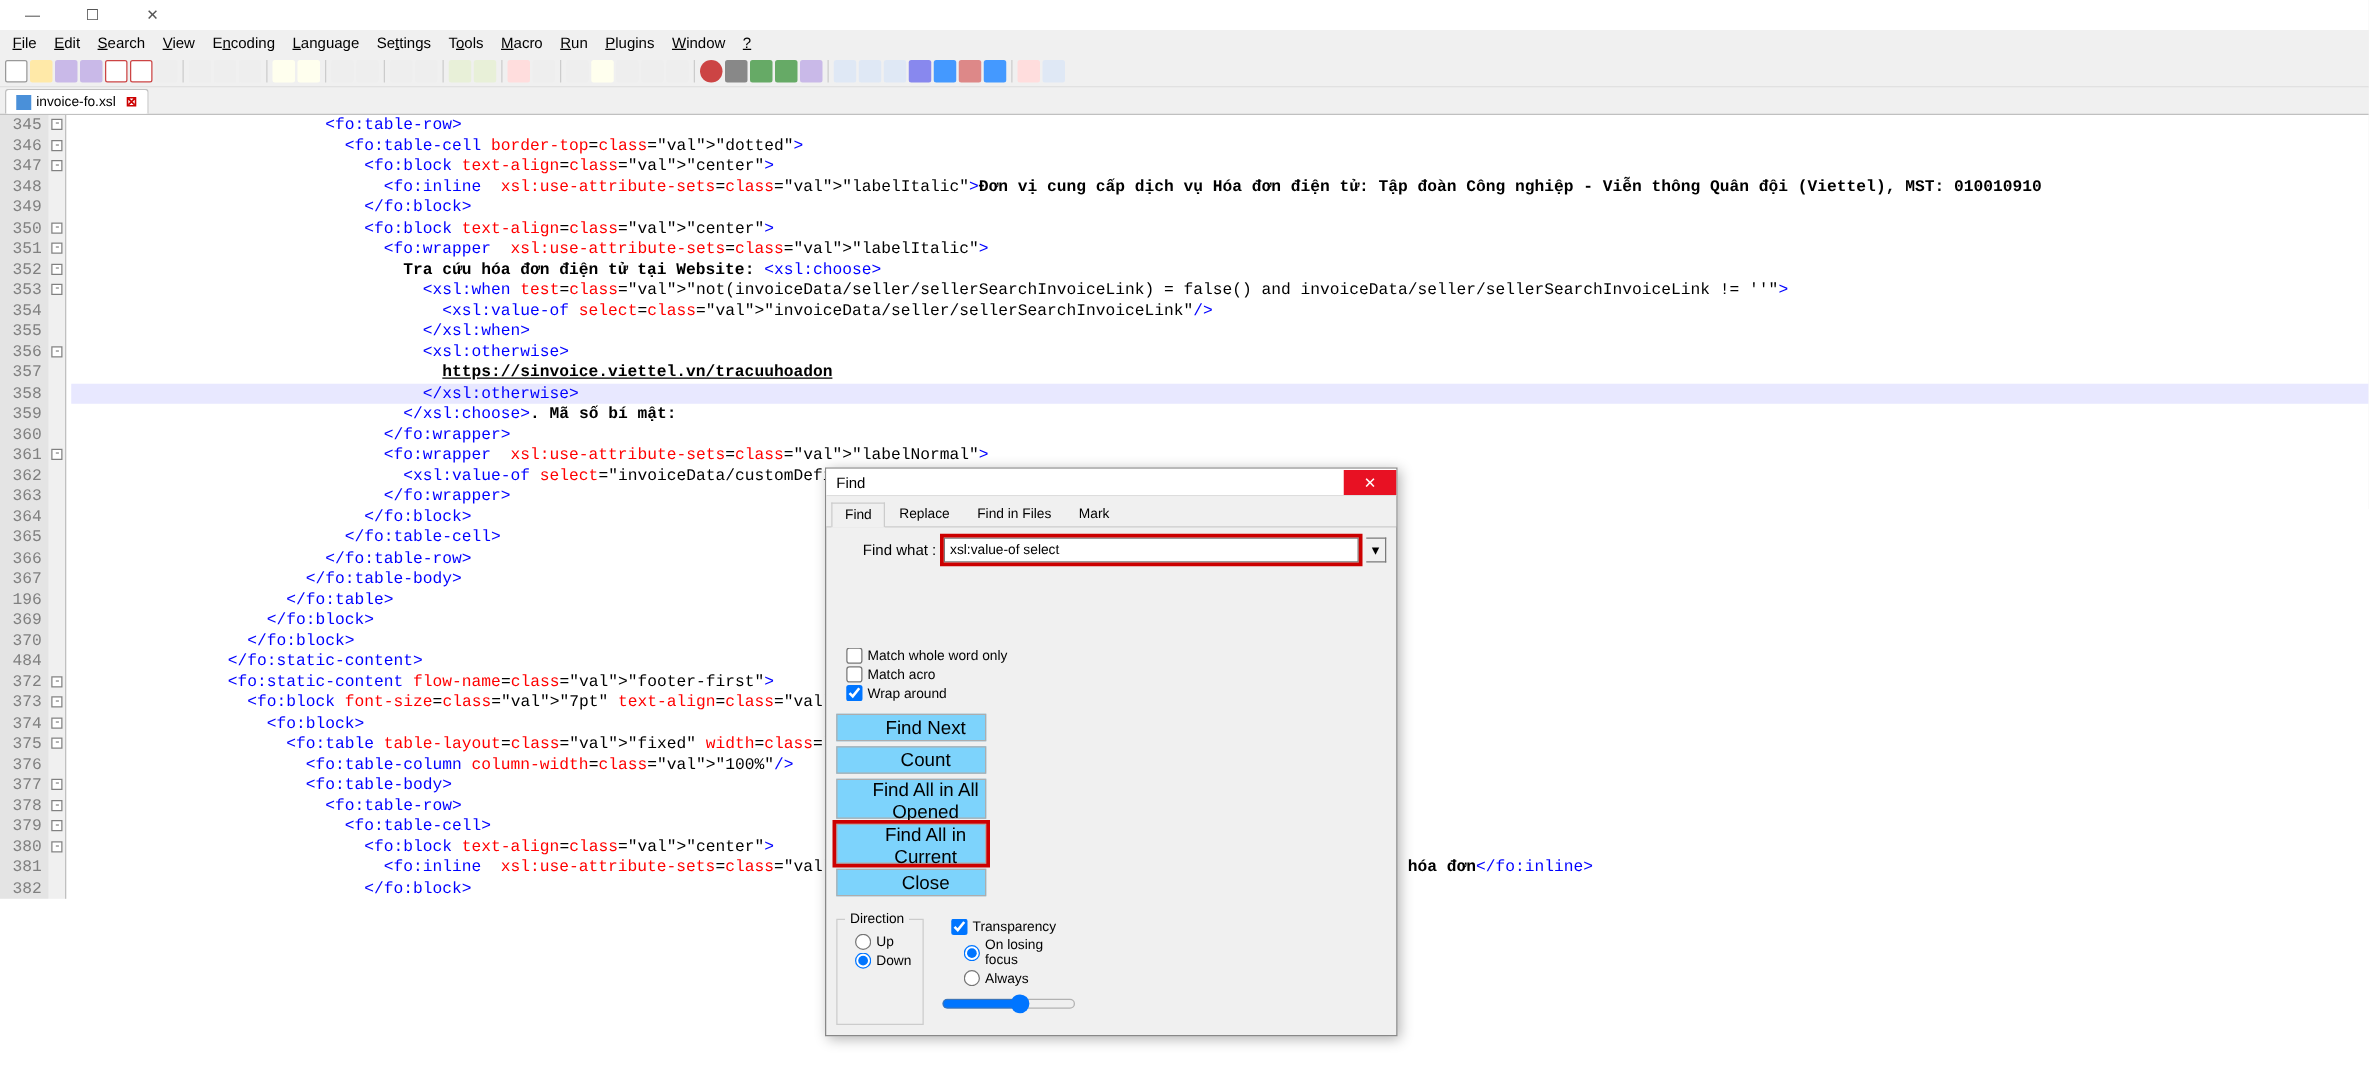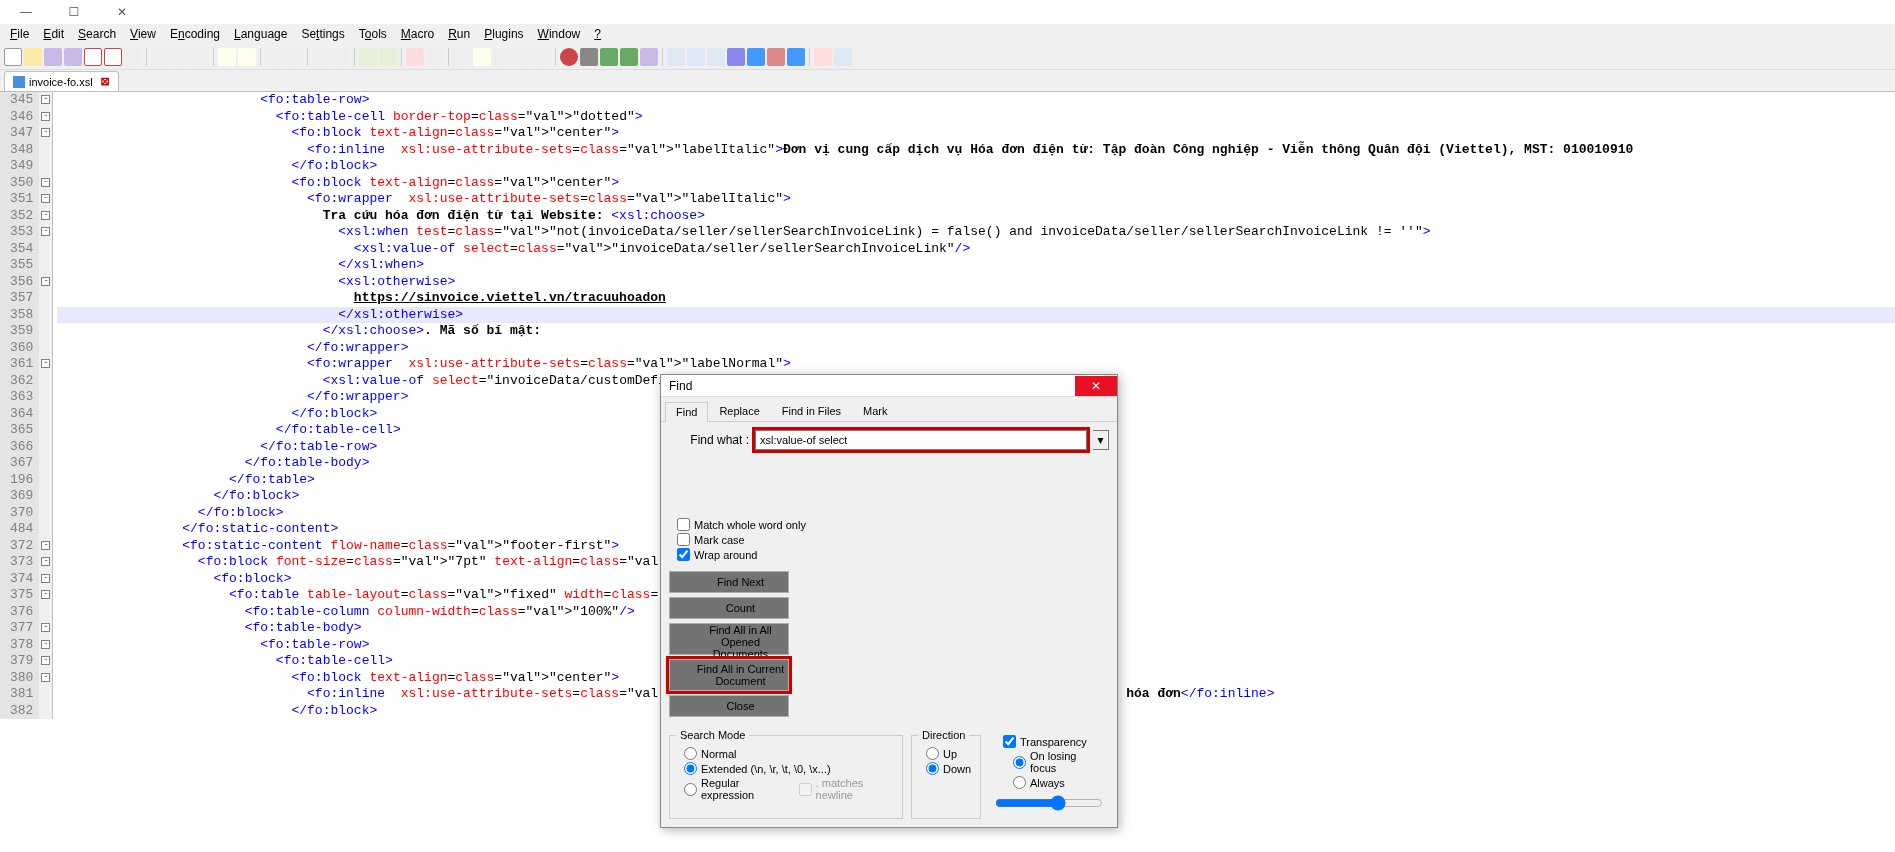--- a/index.html
+++ b/index.html
@@ -40,21 +40,21 @@
 .find-tab { padding: 3px 10px; border: 1px solid transparent; cursor: pointer; font-size: 11px; }
 .find-tab.active { background: #f0f0f0; border: 1px solid #ccc; border-bottom: 1px solid #f0f0f0; position: relative; top: 1px; }
 .find-body { padding: 8px; display: flex; gap: 8px; flex-direction: column; }
 .find-left { flex: 1; }
 .find-right { width: 120px; display: flex; flex-direction: column; gap: 4px; }
 .find-row { display: flex; align-items: center; margin-bottom: 6px; gap: 6px; }
 .find-row label { width: 80px; text-align: right; }
 .find-row input[type=text] { flex: 1; border: 1px solid #7a7a7a; height: 20px; padding: 0 4px; font-size: 11px; }
 .find-row .dd { width: 16px; height: 20px; border: 1px solid #7a7a7a; border-left: none; background: #f0f0f0; text-align: center; line-height: 18px; cursor: pointer; }
 .hl-red { outline: 3px solid #cc0000; }
-.find-btn { height: 22px; border: 1px solid #adadad; background: #737373; cursor: pointer; font-size: 11px; padding-left: 23px; }
+.find-btn { height: 22px; border: 1px solid #adadad; background: #7dd3fc; cursor: pointer; font-size: 15px; padding-left: 23px; }
 .chk-row { display: flex; align-items: center; gap: 4px; margin: 2px 0 2px 8px; font-size: 11px; }
 .chk-row input { margin: 0; }
 .find-groups { display: flex; gap: 8px; padding: 4px 8px 8px 8px; }
 fieldset { border: 1px solid #ccc; padding: 4px 6px 6px 6px; font-size: 11px; flex: 1; }
 fieldset legend { padding: 0 4px; }
 .trans-slider { width: 100%; margin-top: 4px; }
 </style>
 </head>
 <body>
 
@@ -280,48 +280,36 @@
           <input type="text" class="hl-red" value="xsl:value-of select" style="">
           <span class="dd">▾</span>
         </div>
         <div style="height:60px"></div>
         <div class="chk-row">
             <input type="checkbox" style="">
             <span>Match whole word only</span>
           </div>
         <div class="chk-row">
             <input type="checkbox" style="">
-            <span>Mark case</span>
+            <span>Match acro</span>
           </div>
         <div class="chk-row">
             <input type="checkbox" checked="" style="">
             <span>Wrap around</span>
           </div>
       </div>
       <div class="find-right">
         <button class="find-btn">Find Next</button>
         <button class="find-btn">Count</button>
         <button class="find-btn" style="height:32px">Find All in All Opened Documents</button>
         <button class="find-btn hl-red" style="height:32px">Find All in Current Document</button>
         <button class="find-btn">Close</button>
       </div>
     </div>
     <div class="find-groups">
-      <fieldset>
-        <legend>Search Mode</legend>
-        <div class="chk-row">
-            <input type="radio" name="sm" style="">
-            <span>Normal</span>
-          </div>
-        <div class="chk-row">
-            <input type="radio" name="sm" checked="" style="">
-            <span>Extended (\n, \r, \t, \0, \x...)</span>
-          </div>
-        <div class="chk-row"><input type="radio" name="sm" style=""><span>Regular expression</span> &nbsp; <input type="checkbox" disabled="" style=""> <span style="color:#999">. matches newline</span></div>
-      </fieldset>
       <fieldset style="flex:0 0 70px">
         <legend>Direction</legend>
         <div class="chk-row">
             <input type="radio" name="dir" style="">
             <span>Up</span>
           </div>
         <div class="chk-row">
             <input type="radio" name="dir" checked="" style="">
             <span>Down</span>
           </div>

